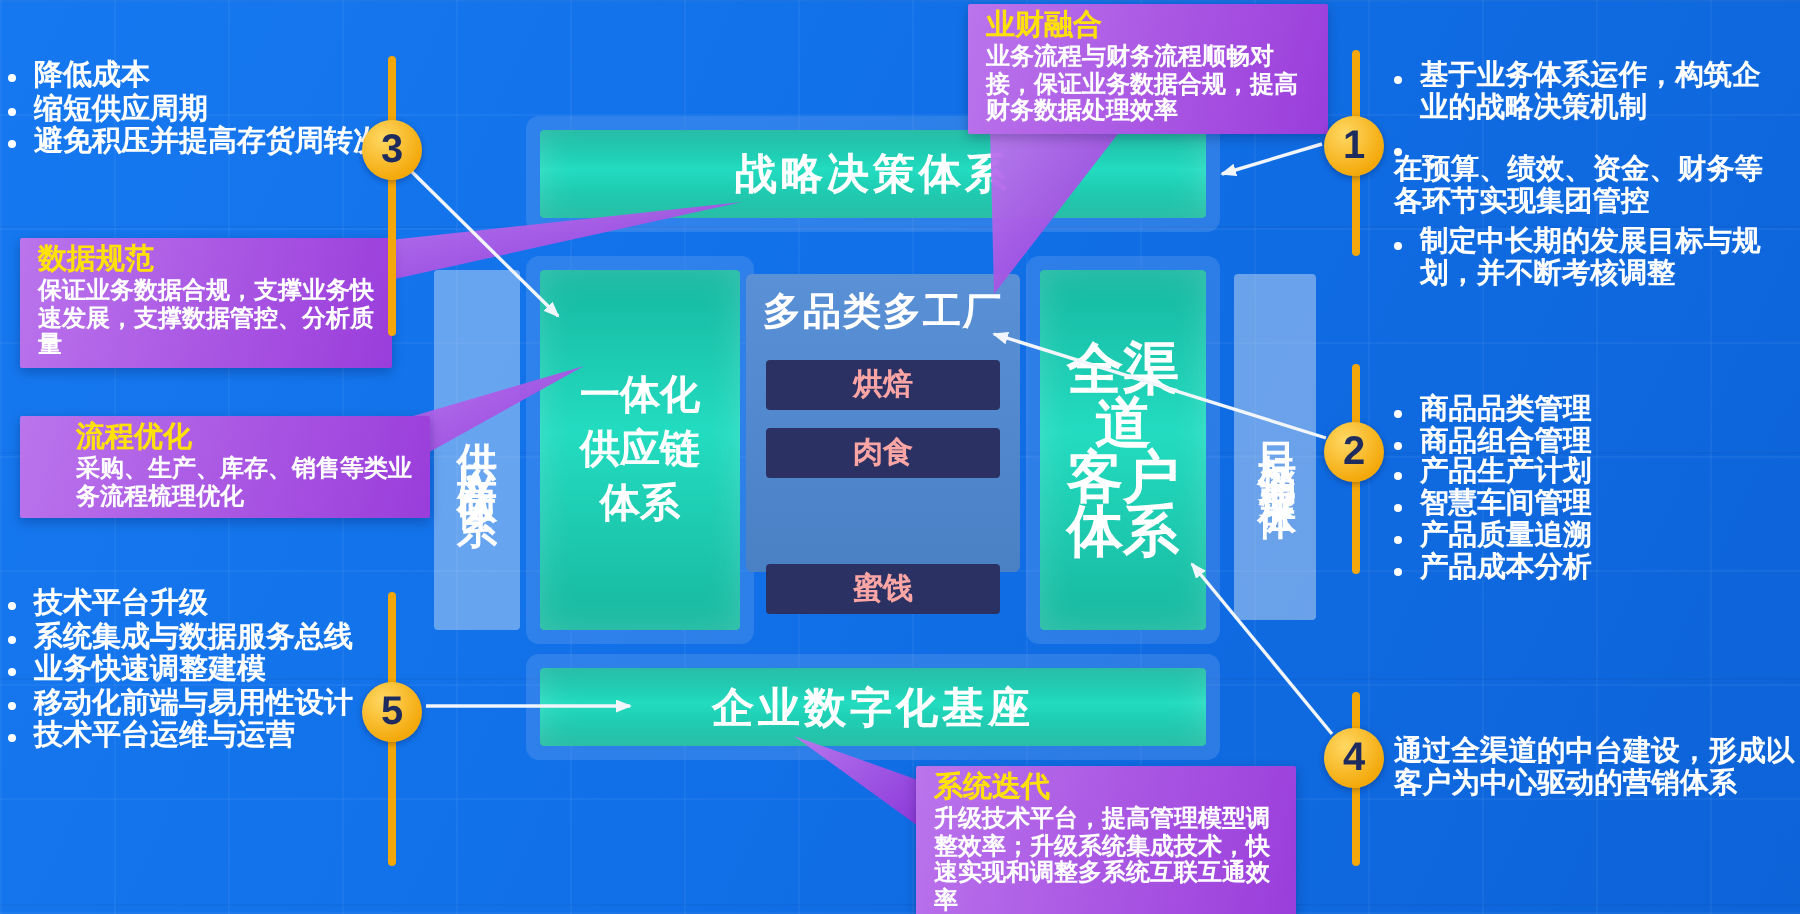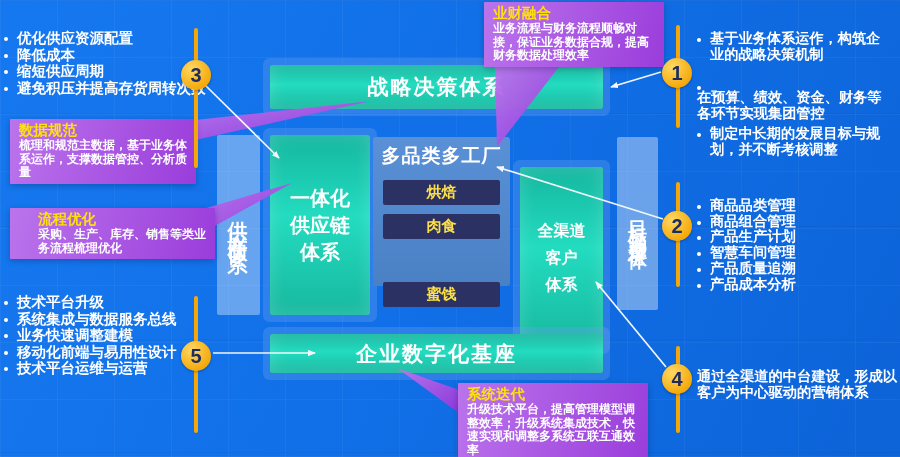--- a/index.html
+++ b/index.html
@@ -36,21 +36,21 @@
   }
   .vtext{writing-mode:vertical-lr;text-orientation:upright;}
   
   .factory{
     background:linear-gradient(180deg,#5a90d6 0%,#4a80c4 100%);
     border-radius:3px;color:#fff;font-weight:bold;text-align:center;
   }
   .navy{
     position:absolute;left:10px;width:117px;height:25px;background:#2b3162;
     border-radius:2px;display:flex;align-items:center;justify-content:center;
-    color:#fde047;font-weight:bold;font-size:15px;
+    color:#fca5a5;font-weight:bold;font-size:15px;
   }
   
   .callout{
     background:linear-gradient(105deg,#bb74ec 0%,#9a3ddb 100%);
     color:#fff;font-weight:bold;padding:3px 9px 4px 9px;border-radius:1px;
     box-shadow:0 2px 6px rgba(0,0,40,.25);
   }
   .callout .ct{color:#ffe10a;font-size:14.5px;line-height:17px;}
   .callout .cb{font-size:12px;line-height:13.6px;}
   
@@ -65,24 +65,20 @@
   svg.overlay{position:absolute;inset:0;pointer-events:none;}
 </style>
 </head>
 <body>
 
 <div id="stage">
 
   <div class="abs bullets" style="left:4px;top:30px;width:292px;font-size:14.5px;line-height:16.5px;">
     <div class="brow">
         <span class="dot"></span>
-        <span>优化供应资源配置</span>
-      </div>
-    <div class="brow">
-        <span class="dot"></span>
         <span>降低成本</span>
       </div>
     <div class="brow">
         <span class="dot"></span>
         <span>缩短供应周期</span>
       </div>
     <div class="brow">
         <span class="dot"></span>
         <span>避免积压并提高存货周转次数</span>
       </div>
@@ -105,21 +101,21 @@
         <span class="dot"></span>
         <span>移动化前端与易用性设计</span>
       </div>
     <div class="brow">
         <span class="dot"></span>
         <span>技术平台运维与运营</span>
       </div>
   </div>
 
   <div class="abs bullets" style="left:697px;top:31px;width:197px;font-size:14.2px;line-height:15.9px;">
-    <div class="brow" style="margin-bottom:16px;">
+    <div class="brow" style="margin-bottom:4px;">
         <span class="dot"></span>
         <span>基于业务体系运作，构筑企业的战略决策机制</span>
       </div>
     <div class="brow" style="margin-bottom:4px;flex-direction:column;">
         <span class="dot"></span>
         <span>在预算、绩效、资金、财务等各环节实现集团管控</span>
       </div>
     <div class="brow">
         <span class="dot"></span>
         <span>制定中长期的发展目标与规划，并不断考核调整</span>
@@ -179,21 +175,21 @@
         <span>烘焙</span>
       </div>
     <div class="navy" style="top:77px;">
         <span>肉食</span>
       </div>
     <div class="navy" style="top:145px;">
         <span>蜜饯</span>
       </div>
   </div>
 
-  <div class="abs teal" style="left:520px;top:135px;width:83px;height:180px;font-size:16px;line-height:27px;margin-top:32px;">
+  <div class="abs teal" style="left:520px;top:135px;width:83px;height:180px;font-size:28px;line-height:27px;">
     <div>
       <div>全渠道</div>
       <div>客户</div>
       <div>体系</div>
     </div>
   </div>
 
   <div class="abs vbox" style="left:617px;top:137px;width:41px;height:173px;background:rgba(198,218,244,.5);">
     <span class="vtext" style="font-size:19px;letter-spacing:6px;">目标消费群体</span>
   </div>
@@ -225,21 +221,21 @@
     <path d="M213,353 L315,353" stroke="#f2f6fb" stroke-width="1.7" fill="none" marker-end="url(#arw)"></path>
   </svg>
 
   <div class="abs callout" style="left:484px;top:2px;width:162px;">
     <div class="ct">业财融合</div>
     <div class="cb">业务流程与财务流程顺畅对接，保证业务数据合规，提高财务数据处理效率</div>
   </div>
 
   <div class="abs callout" style="left:10px;top:119px;width:168px;">
     <div class="ct">数据规范</div>
-    <div class="cb">梳理和规范主数据，基于业务体系运作，支撑数据管控、分析质量</div>
+    <div class="cb">保证业务数据合规，支撑业务快速发展，支撑数据管控、分析质量</div>
   </div>
 
   <div class="abs callout" style="left:10px;top:208px;width:168px;padding-left:28px;">
     <div class="ct">流程优化</div>
     <div class="cb">采购、生产、库存、销售等类业务流程梳理优化</div>
   </div>
 
   <div class="abs callout" style="left:458px;top:383px;width:172px;">
     <div class="ct">系统迭代</div>
     <div class="cb">升级技术平台，提高管理模型调整效率；升级系统集成技术，快速实现和调整多系统互联互通效率</div>

